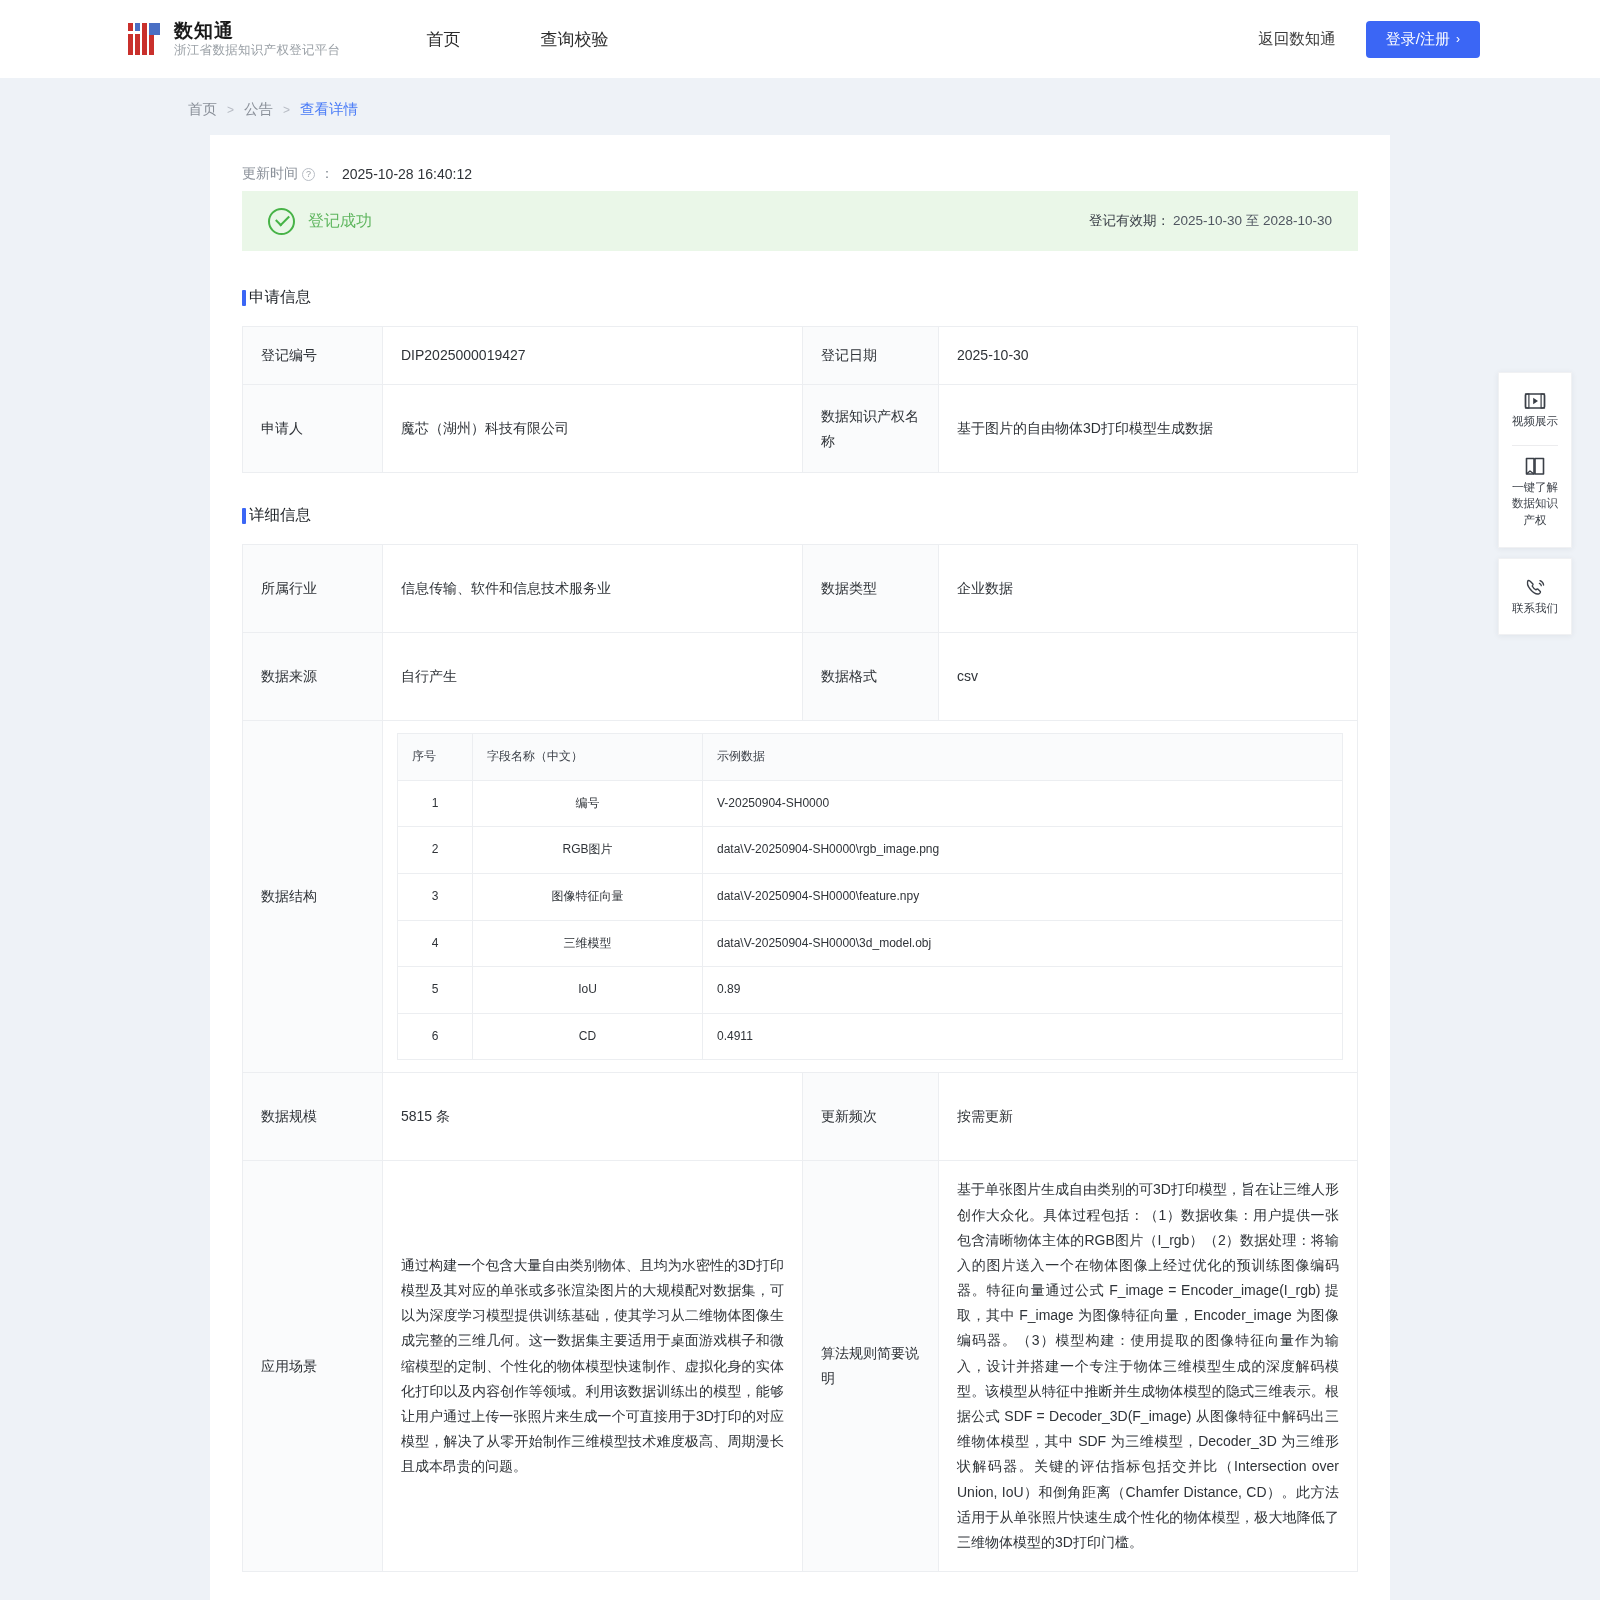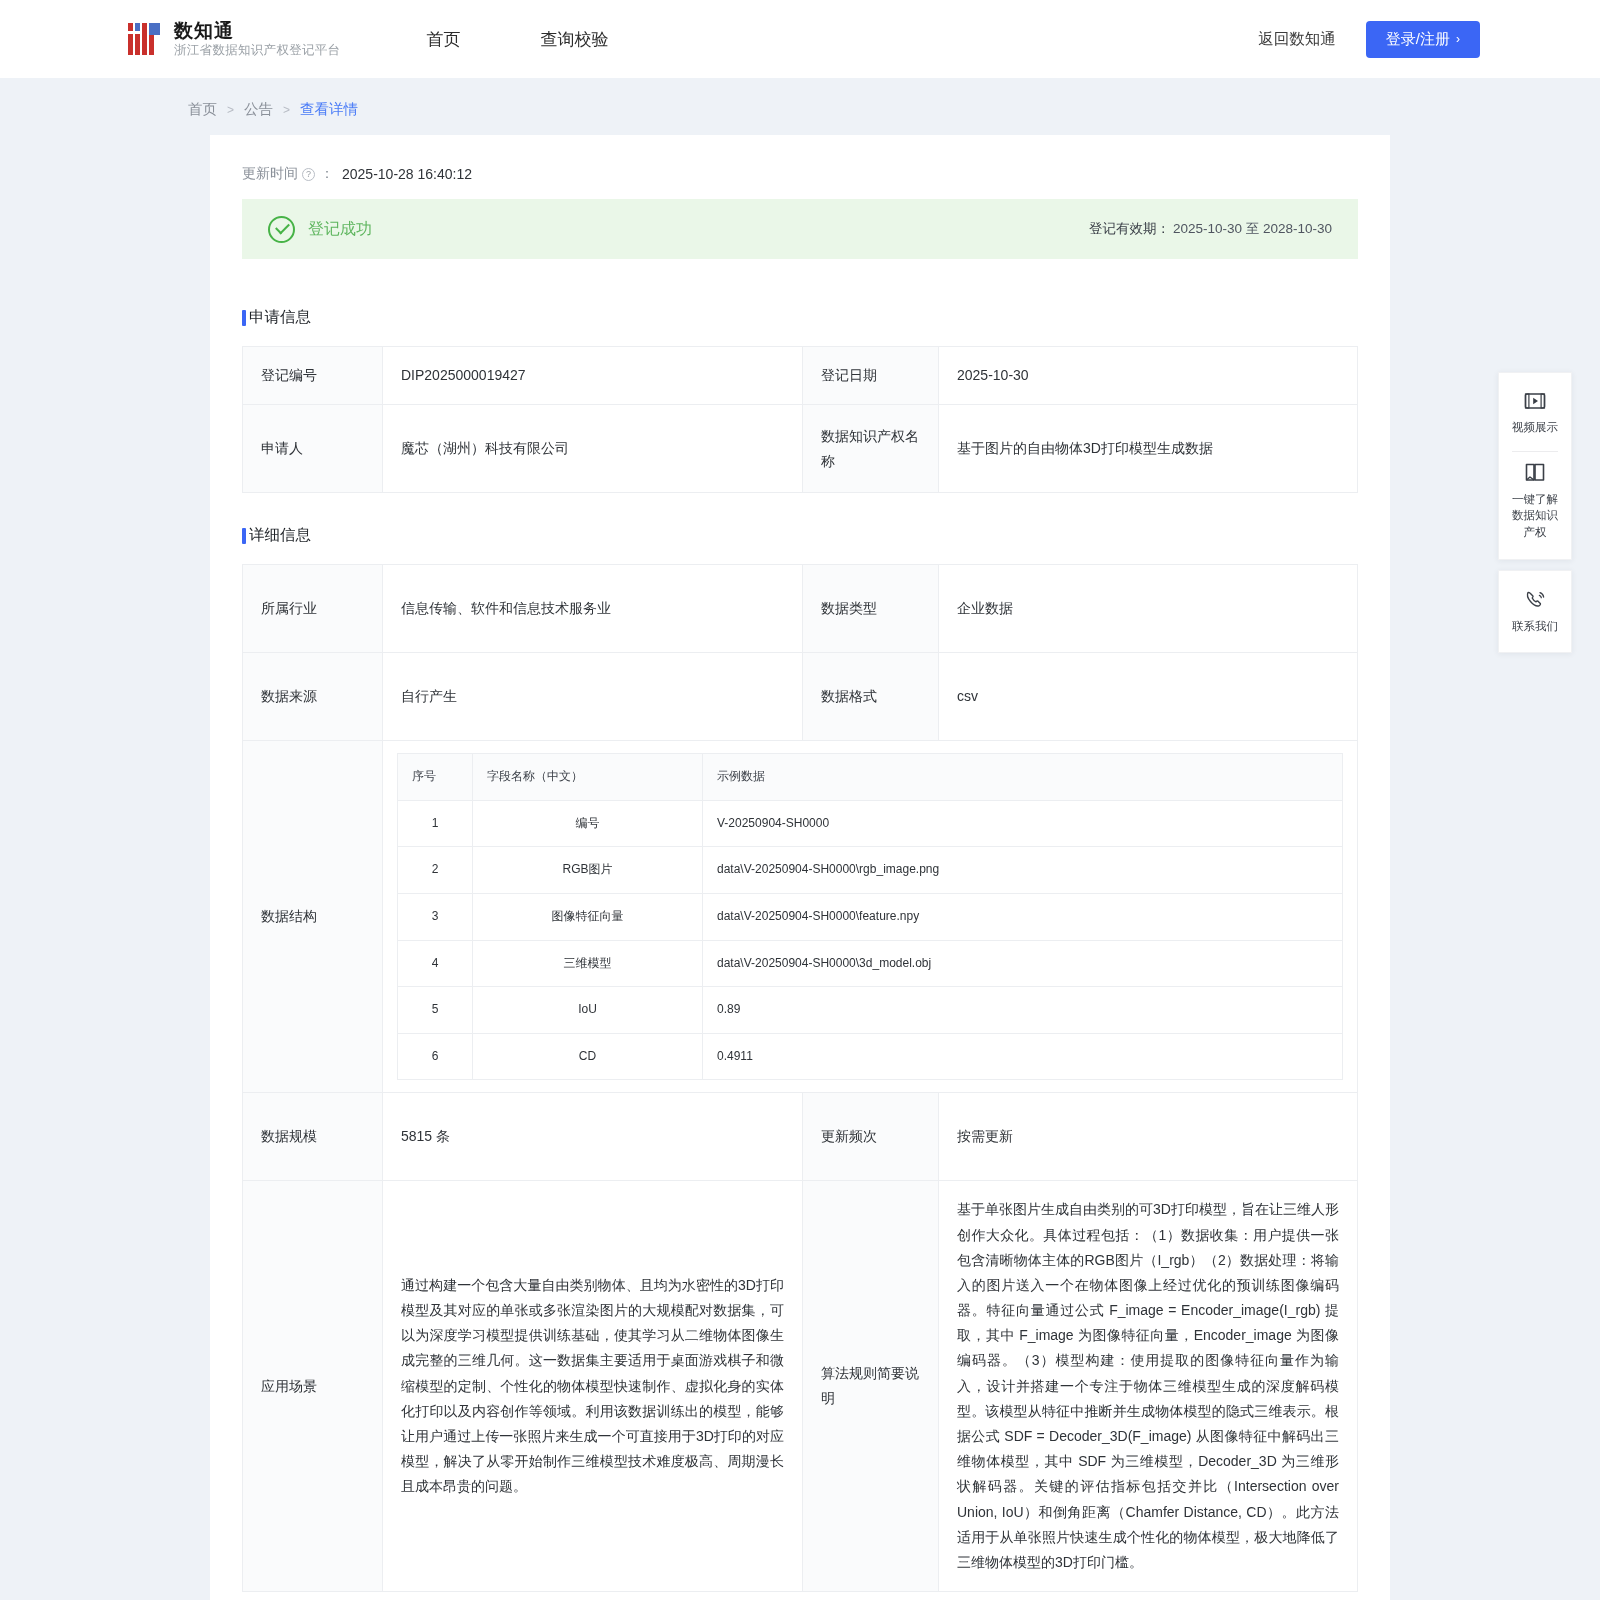--- a/index.html
+++ b/index.html
@@ -56,38 +56,38 @@
 
   
   .card {
     margin: 0 auto;
     width: 1180px;
     background: #ffffff;
     min-height: 1420px;
     padding: 30px 32px 40px 32px;
   }
   .update-time {
-    font-size: 14px; color: #6b7280; margin-left: 0; margin-bottom: 16px;
+    font-size: 14px; color: #6b7280; margin-left: 0; margin-bottom: 8px;
     display: flex; align-items: center; gap: 2px;
   }
   .update-time .label { color: #8a9099; }
   .q-icon {
     display: inline-flex; align-items: center; justify-content: center;
     width: 13px; height: 13px; border: 1px solid #b9bec6; border-radius: 50%;
     font-size: 9px; color: #9aa0a6; margin: 0 3px 0 2px;
   }
   .update-time .val { color: #2f3338; margin-left: 6px; }
 
   
   .banner {
     background: #eaf7e8;
     height: 60px;
     display: flex; align-items: center;
     padding: 0 26px;
-    margin-bottom: 48px;
+    margin-bottom: 36px;
   }
   .banner-left { display: flex; align-items: center; gap: 13px; }
   .check-ring {
     width: 27px; height: 27px; border-radius: 50%;
     border: 2.2px solid #47b347; position: relative;
   }
   .check-ring::after {
     content: ""; position: absolute; left: 6px; top: 5.5px;
     width: 11px; height: 6px;
     border-left: 2.2px solid #47b347; border-bottom: 2.2px solid #47b347;
@@ -157,21 +157,21 @@
     display: flex; flex-direction: column; gap: 10px;
   }
   .sw-box {
     background: #fff; border: 1px solid #f0f1f3;
     box-shadow: 0 1px 6px rgba(30,40,60,0.07);
     padding: 12px 6px;
     display: flex; flex-direction: column; align-items: center;
   }
   .sw-item {
     display: flex; flex-direction: column; align-items: center;
-    gap: 8px; padding: 6px 2px; cursor: pointer;
+    gap: 2px; padding: 6px 2px; cursor: pointer;
   }
   .sw-label {
     font-size: 11.5px; color: #3a3f47; text-align: center; line-height: 1.45;
   }
   .sw-div { width: 46px; height: 1px; background: #ececee; margin: 9px 0 4px; }
   .sw-icon svg { display: block; }
 </style>
 </head>
 <body>
 

